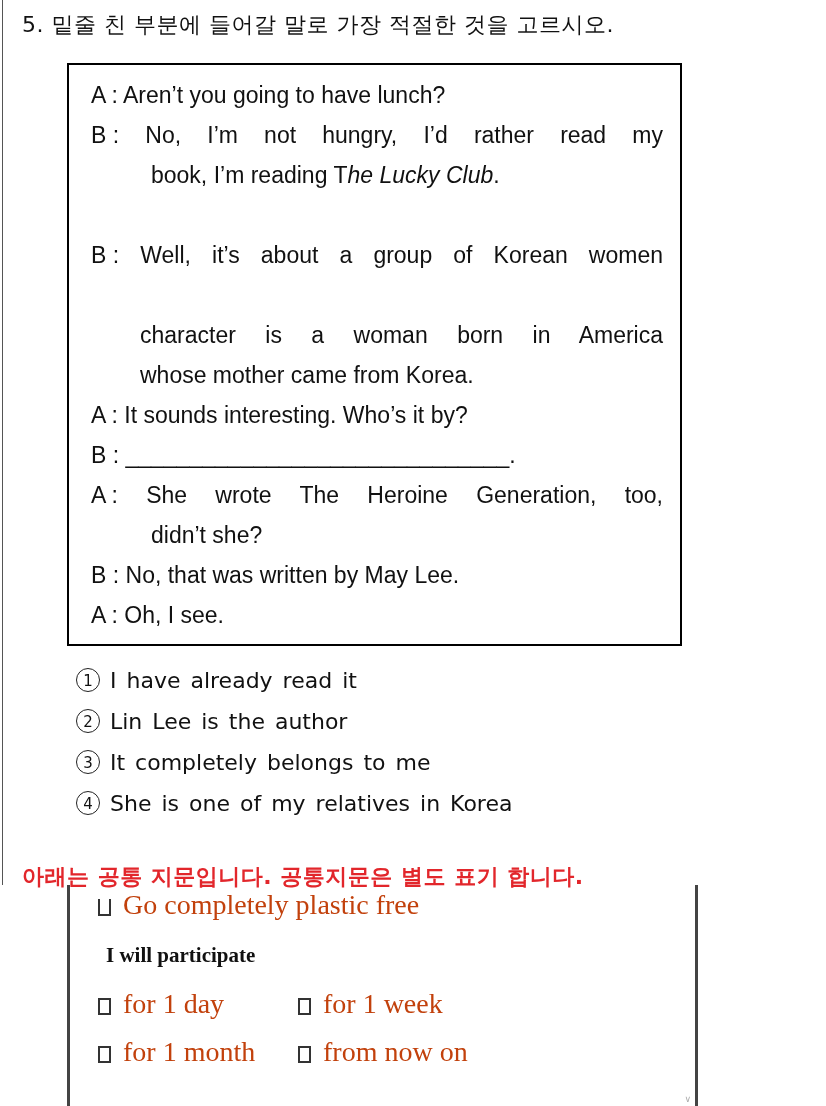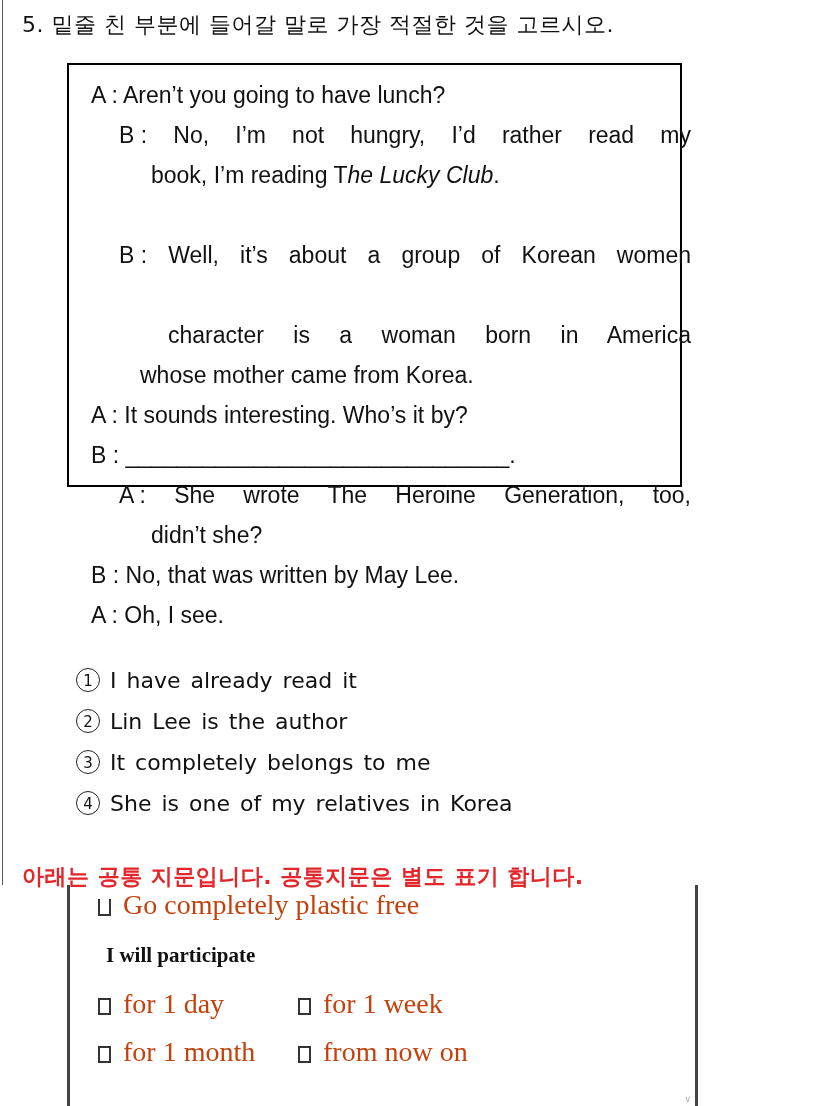--- a/index.html
+++ b/index.html
@@ -4,26 +4,26 @@
 <style>
   html, body { margin: 0; padding: 0; background: #ffffff; }
   body { width: 826px; height: 1106px; position: relative; overflow: hidden;
          font-family: "DejaVu Sans", sans-serif; color: #111; }
 
   .page-left-rule { position: absolute; left: 2px; top: 0; width: 1px; height: 885px; background: #555; }
 
   .question-title { position: absolute; left: 22px; top: 10px; font-size: 22px;
                     letter-spacing: 0.5px; color: #111; white-space: nowrap; }
 
-  .dialogue-box { position: absolute; left: 67px; top: 63px; width: 615px; height: 424px;
+  .dialogue-box { position: absolute; left: 67px; top: 63px; width: 615px; height: 583px;
                   border: 2px solid #000; box-sizing: border-box; }
 
   .line { position: absolute; left: 22px; width: 572px; font-size: 23px;
           font-family: "Liberation Sans", sans-serif; color: #111; white-space: nowrap; line-height: 30px; }
-  .line.justify { text-align: justify; text-align-last: justify; white-space: normal; margin-left: 28px; }
+  .line.justify { text-align: justify; text-align-last: justify; white-space: normal; }
   .spk { display: inline-block; }
   .ital { font-style: italic; }
 
   .choices { position: absolute; left: 76px; top: 668px; }
   .choice { position: relative; height: 41px; font-size: 22px; white-space: nowrap;
             font-family: "DejaVu Sans", sans-serif; word-spacing: 3px; color: #111; }
   .choice .num { display: inline-block; width: 24px; height: 24px; border: 1.3px solid #222;
                  border-radius: 50%; font-size: 15px; text-align: center; line-height: 24px;
                  margin-right: 10px; vertical-align: 2px; box-sizing: border-box; }
 

